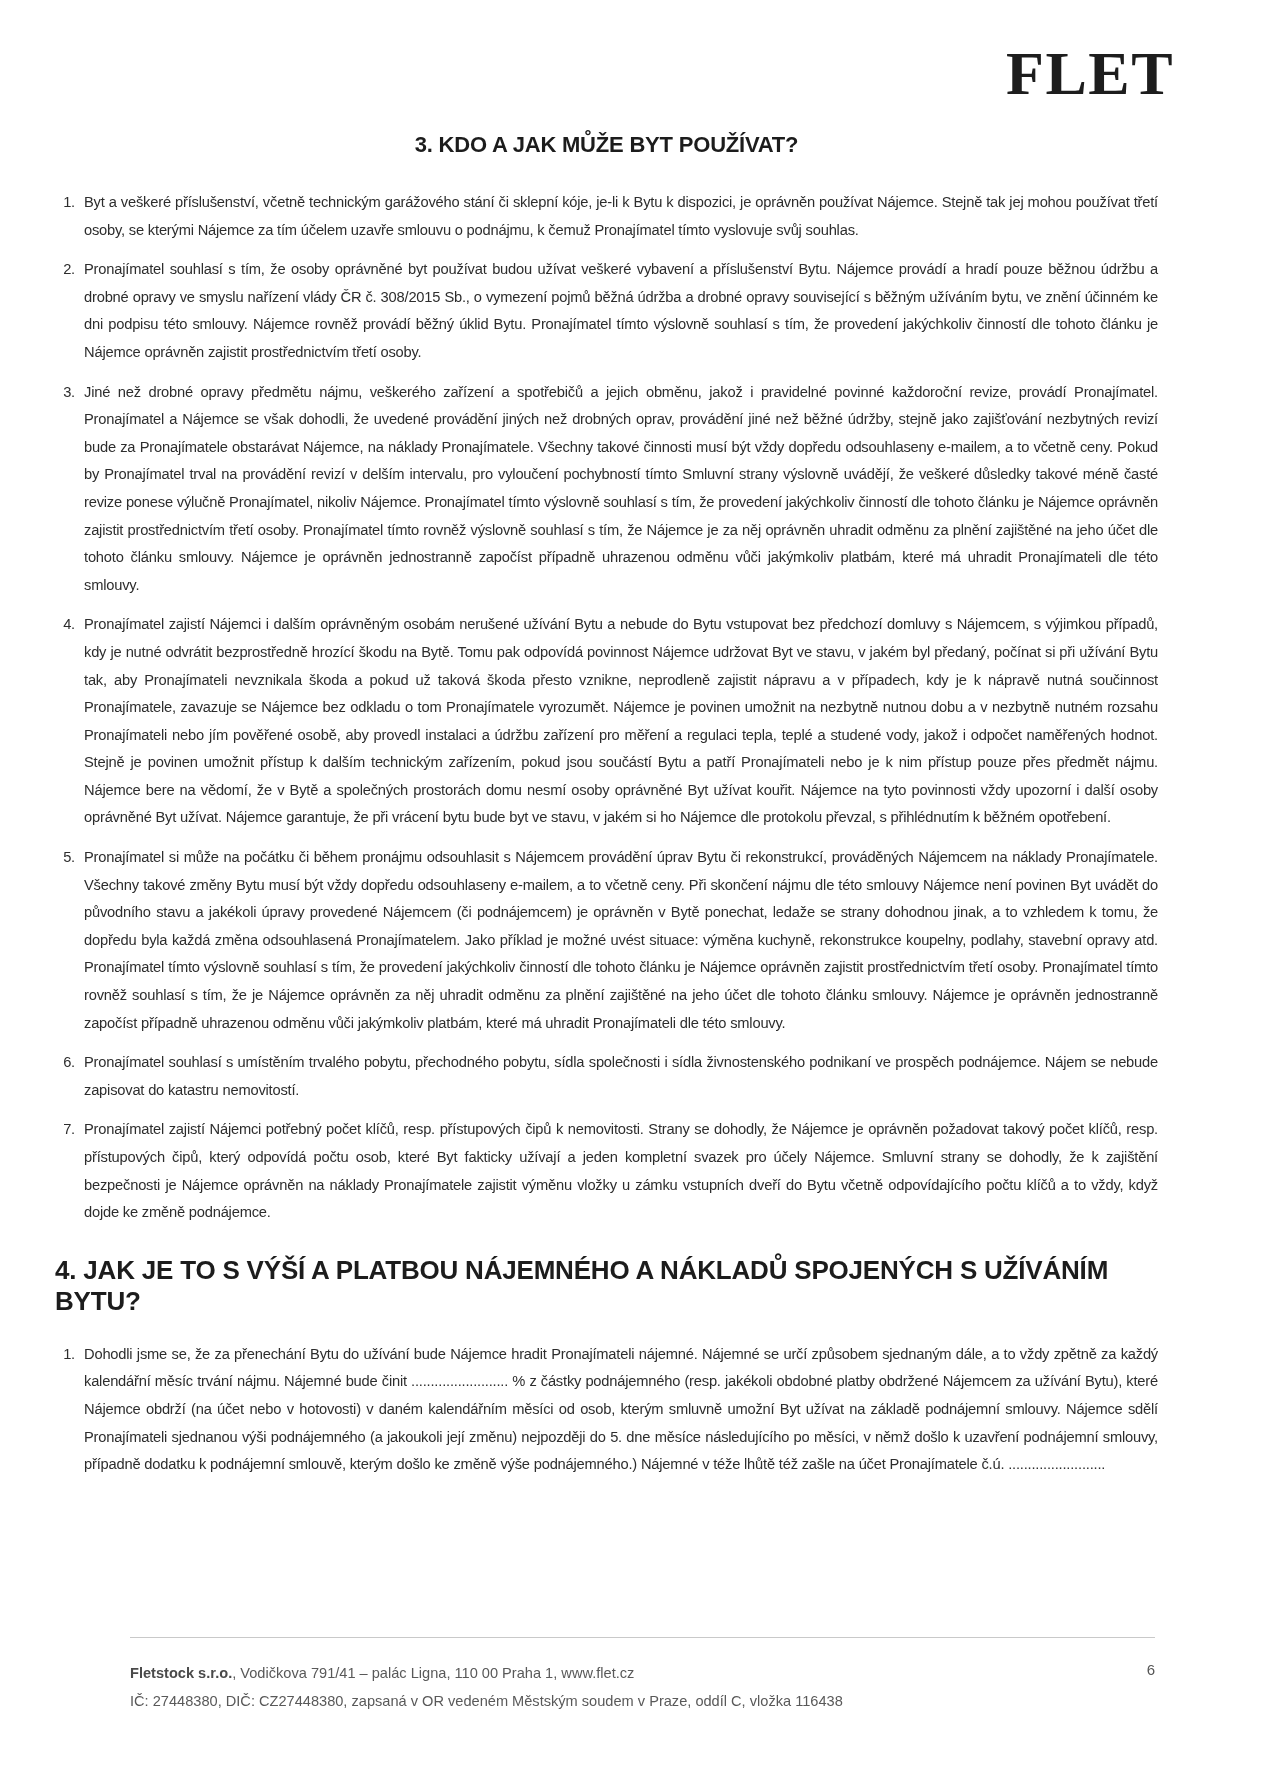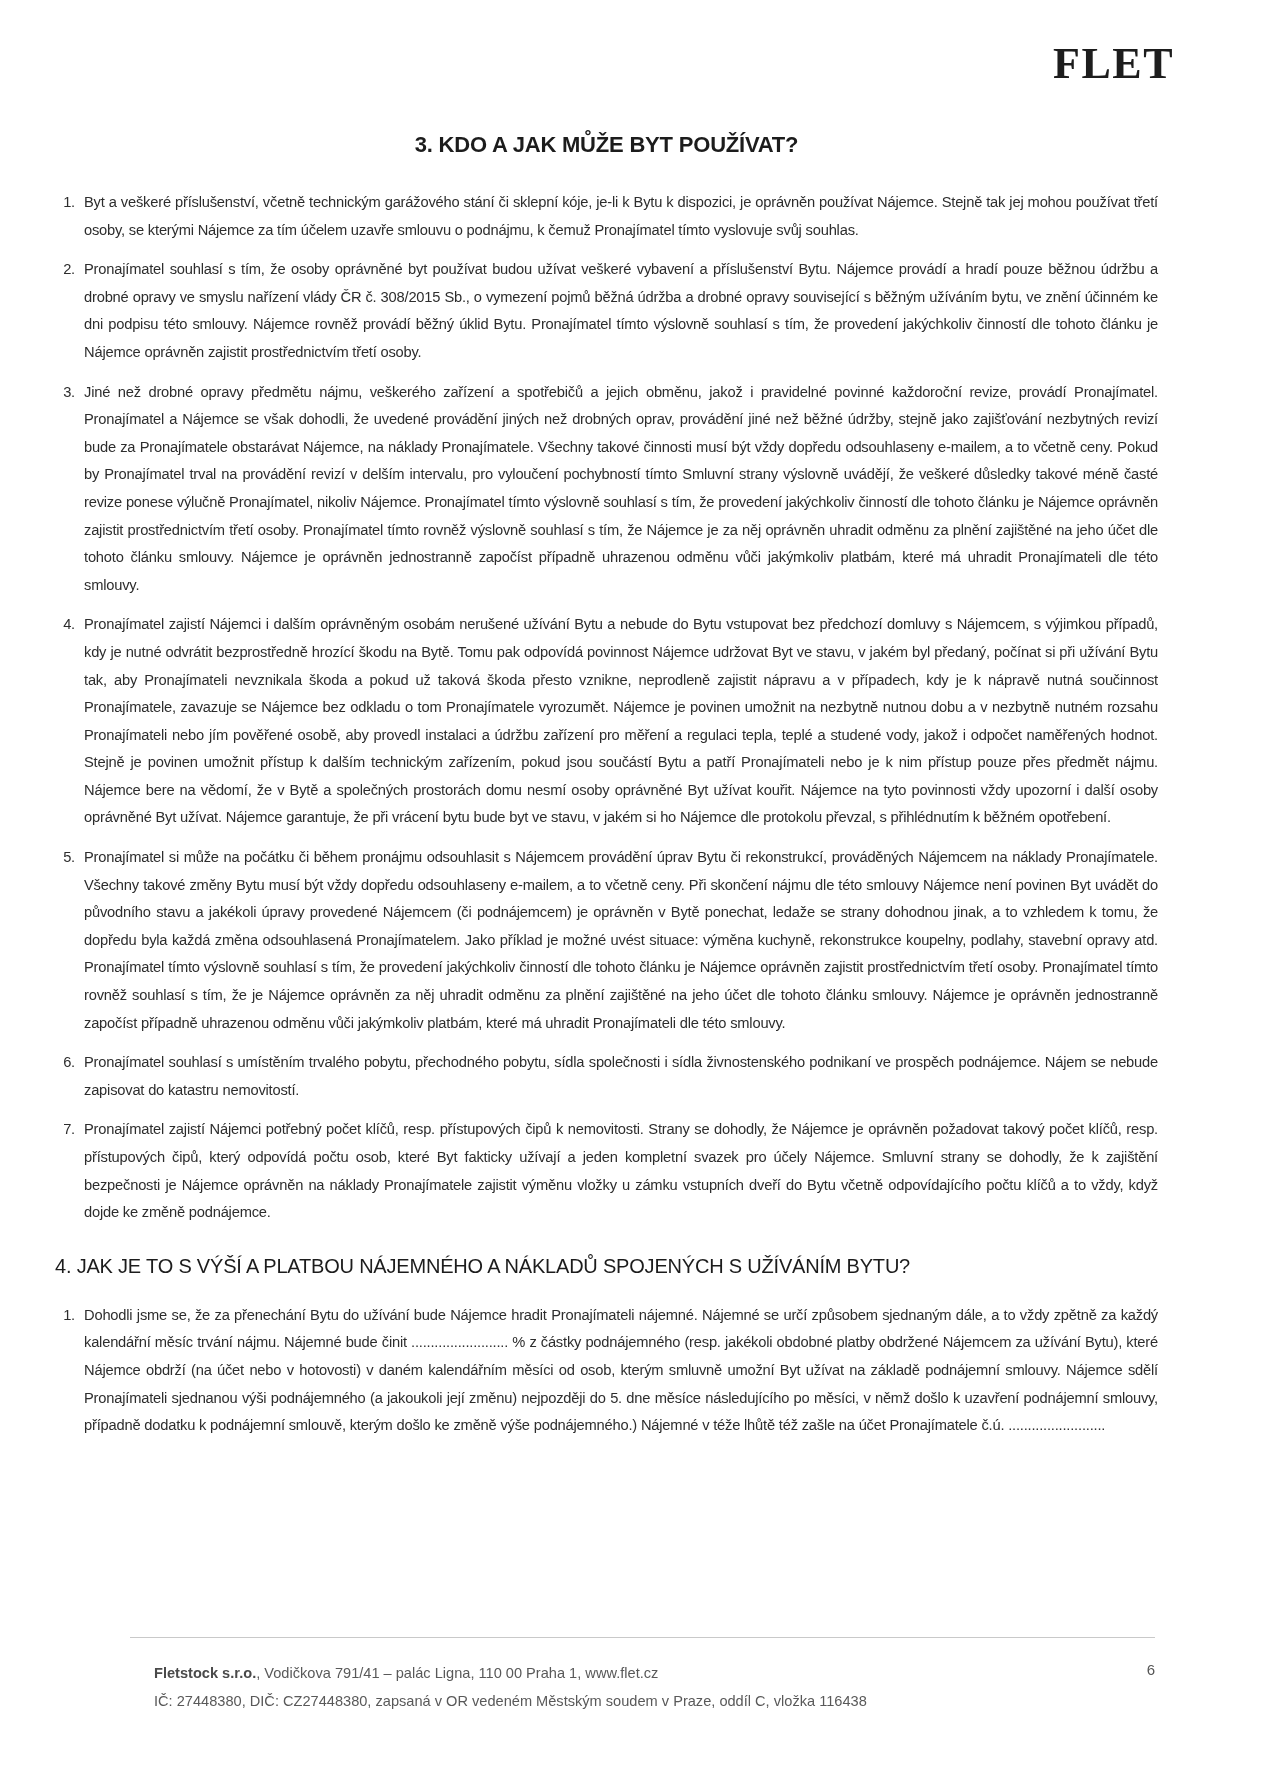--- a/index.html
+++ b/index.html
@@ -8,51 +8,51 @@
     width:1280px; height:1766px;
     background:#ffffff;
     overflow:hidden;
     font-family:"Liberation Sans", sans-serif;
     color:#2d2d2d;
     -webkit-font-smoothing:antialiased;
   }
   .logo {
     position:absolute; top:42px; right:106px;
     font-family:"Liberation Serif", serif;
-    font-size:44px; font-weight:600; letter-spacing:1.5px;
+    font-size:62px; font-weight:600; letter-spacing:1.5px;
     color:#1d1d1d; line-height:1;
   }
   .content { padding:132px 122px 0 55px; }
   .h-center {
     font-size:22px; font-weight:700; text-align:center;
     color:#1c1c1c; margin:0 0 31px 0; letter-spacing:-0.2px;
   }
   .h-left {
-    font-size:20px; font-weight:400; text-align:left;
+    font-size:26px; font-weight:700; text-align:left;
     color:#1c1c1c; margin:28px 0 24px 0; letter-spacing:-0.2px;
   }
   .num-list { }
   .item { display:flex; margin-bottom:12px; }
   .item .num {
     flex:0 0 20px; text-align:right; margin-right:9px;
     font-size:14.7px; line-height:27.6px; letter-spacing:-0.2px;
   }
   .item .txt {
     flex:1; text-align:justify;
     font-size:14.7px; line-height:27.6px; letter-spacing:-0.2px;
   }
   .footer {
     position:absolute; left:130px; right:125px; top:1637px;
     font-size:14.6px; color:#595959; line-height:21px;
   }
   .footer .divider {
     border-top:1px solid #c9c9c9; height:0; margin-bottom:25px;
   }
   .footer .company { font-weight:700; color:#4a4a4a; }
-  .footer .line { margin-bottom:7px;margin-left:24px; }
+  .footer .line { margin-bottom:7px; }
   .footer .page-num {
     position:absolute; top:22px; right:0;
     font-size:15px; color:#555555;
   }
 </style>
 </head>
 <body>
 
 <div class="page">
 

